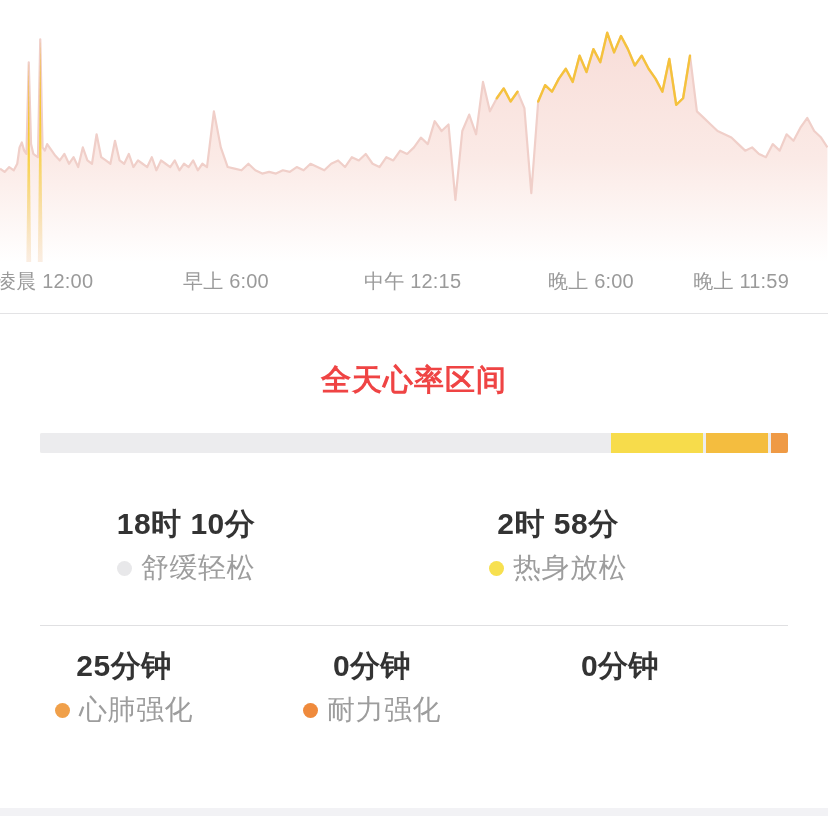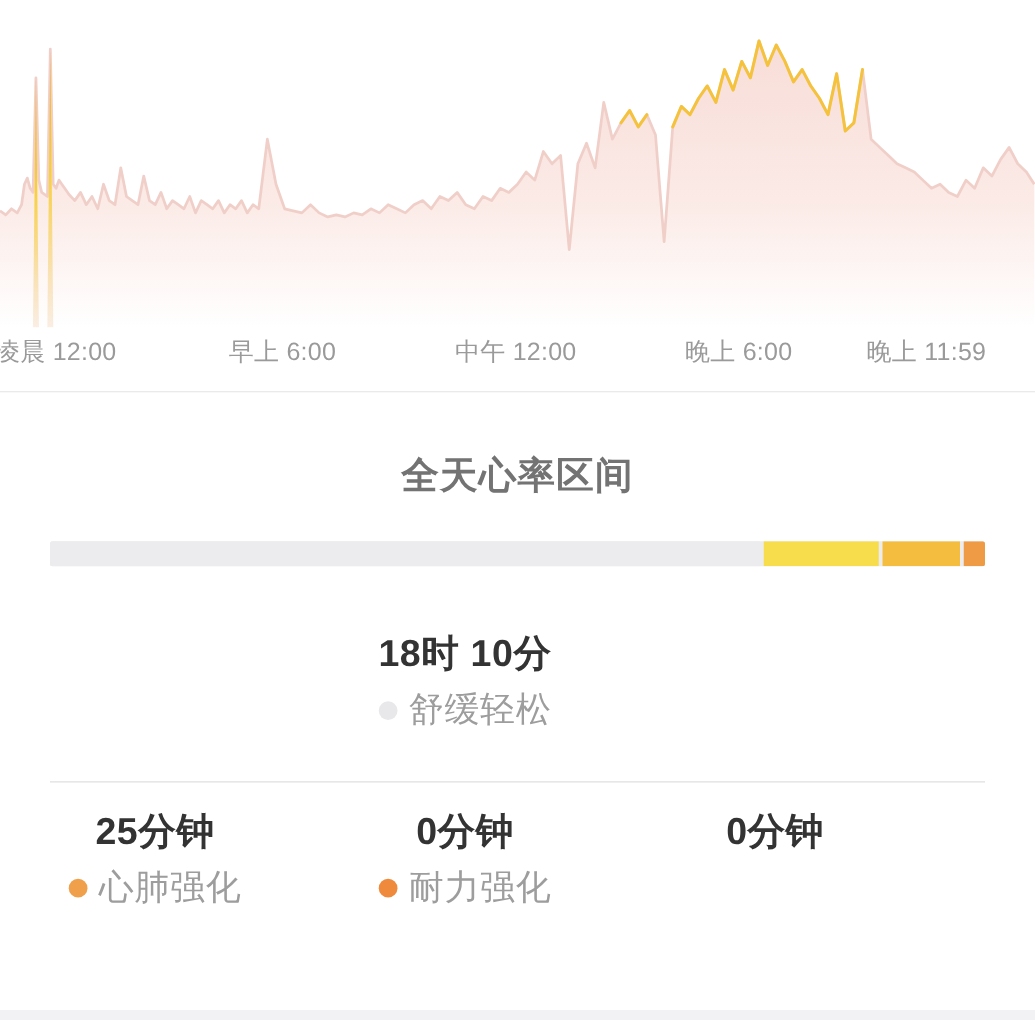--- a/index.html
+++ b/index.html
@@ -69,21 +69,21 @@
     height: 494px;
     background: #ffffff;
   }
   .zones-title {
     position: absolute;
     left: 0; top: 46px;
     width: 828px;
     text-align: center;
     font-size: 30px;
     font-weight: bold;
-    color: #737373;
+    color: #ef4444;
     letter-spacing: 1px;
   }
 
   
   .zone-bar {
     position: absolute;
     left: 40px; top: 119px;
     width: 748px;
     height: 20px;
     display: flex;
@@ -177,21 +177,21 @@
             <path d="M 538.20 101.52 L 545.10 85.15 L 552.00 91.70 L 558.90 78.60 L 565.80 68.77 L 572.70 81.88 L 579.60 55.68 L 586.50 72.05 L 593.40 49.13 L 600.30 62.23 L 607.20 32.75 L 614.10 52.40 L 621.00 36.02 L 627.90 49.13 L 634.80 65.50 L 641.70 55.68 L 648.60 68.77 L 655.50 78.60 L 662.40 91.70 L 669.30 58.95 L 676.20 104.80 L 683.10 98.25 L 690.00 55.68" fill="none" stroke="#f5c23c" stroke-width="2.4" stroke-linejoin="round" stroke-linecap="round"></path>
             <path d="M 26.35 262 L 28.75 62.23 L 31.15 262 Z" fill="url(#spikeGrad)"></path>
             <path d="M 37.85 262 L 40.25 39.30 L 42.65 262 Z" fill="url(#spikeGrad)"></path>
           </g>
       </svg>
     </div>
 
     <div class="axis-labels">
       <div class="axis-label l0">凌晨 12:00</div>
       <div class="axis-label l1">早上 6:00</div>
-      <div class="axis-label l2">中午 12:00</div>
+      <div class="axis-label l2">中午 12:15</div>
       <div class="axis-label l3">晚上 6:00</div>
       <div class="axis-label l4">晚上 11:59</div>
     </div>
 
     <div class="section-divider-full"></div>
   </div>
 
   <div class="zones-section">
 
     <div class="zones-title">全天心率区间</div>
@@ -204,20 +204,27 @@
       </div>
 
     <div class="stats-row r1">
       <div class="stat-cell">
         <div class="stat-value">18时 10分</div>
         <div class="stat-legend">
           <span class="stat-dot" style="background:#e8e8ea"></span>
           <span class="stat-label">舒缓轻松</span>
         </div>
       </div>
+      <div class="stat-cell">
+        <div class="stat-value">2时 58分</div>
+        <div class="stat-legend">
+          <span class="stat-dot" style="background:#f7e04f"></span>
+          <span class="stat-label">热身放松</span>
+        </div>
+      </div>
     </div>
 
     <div class="row-divider"></div>
 
     <div class="stats-row r2">
       <div class="stat-cell">
         <div class="stat-value">25分钟</div>
         <div class="stat-legend">
           <span class="stat-dot" style="background:#f0a04a"></span>
           <span class="stat-label">心肺强化</span>

